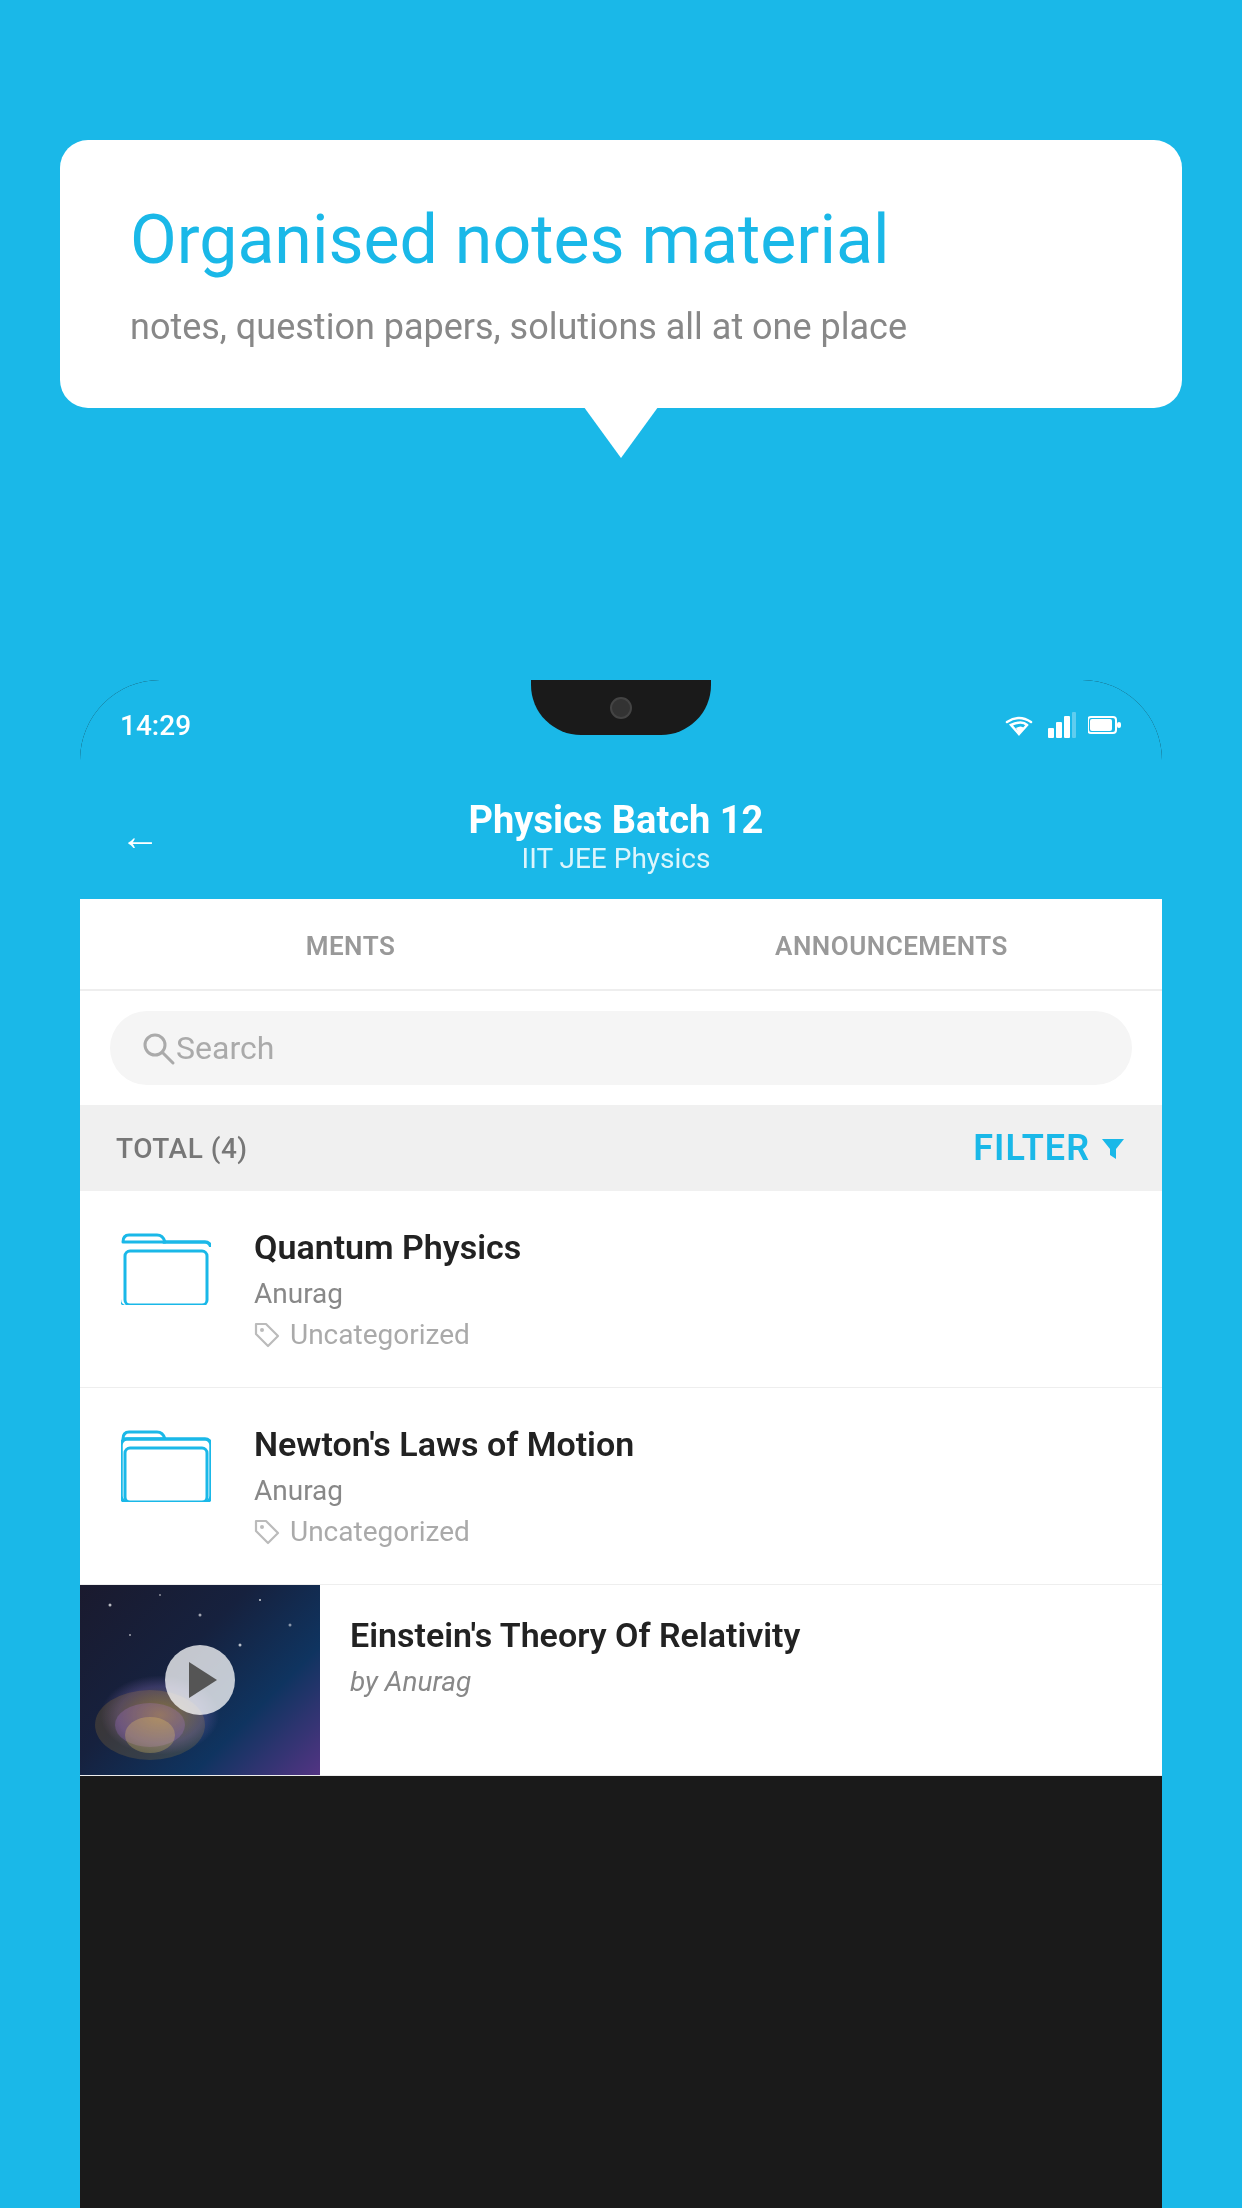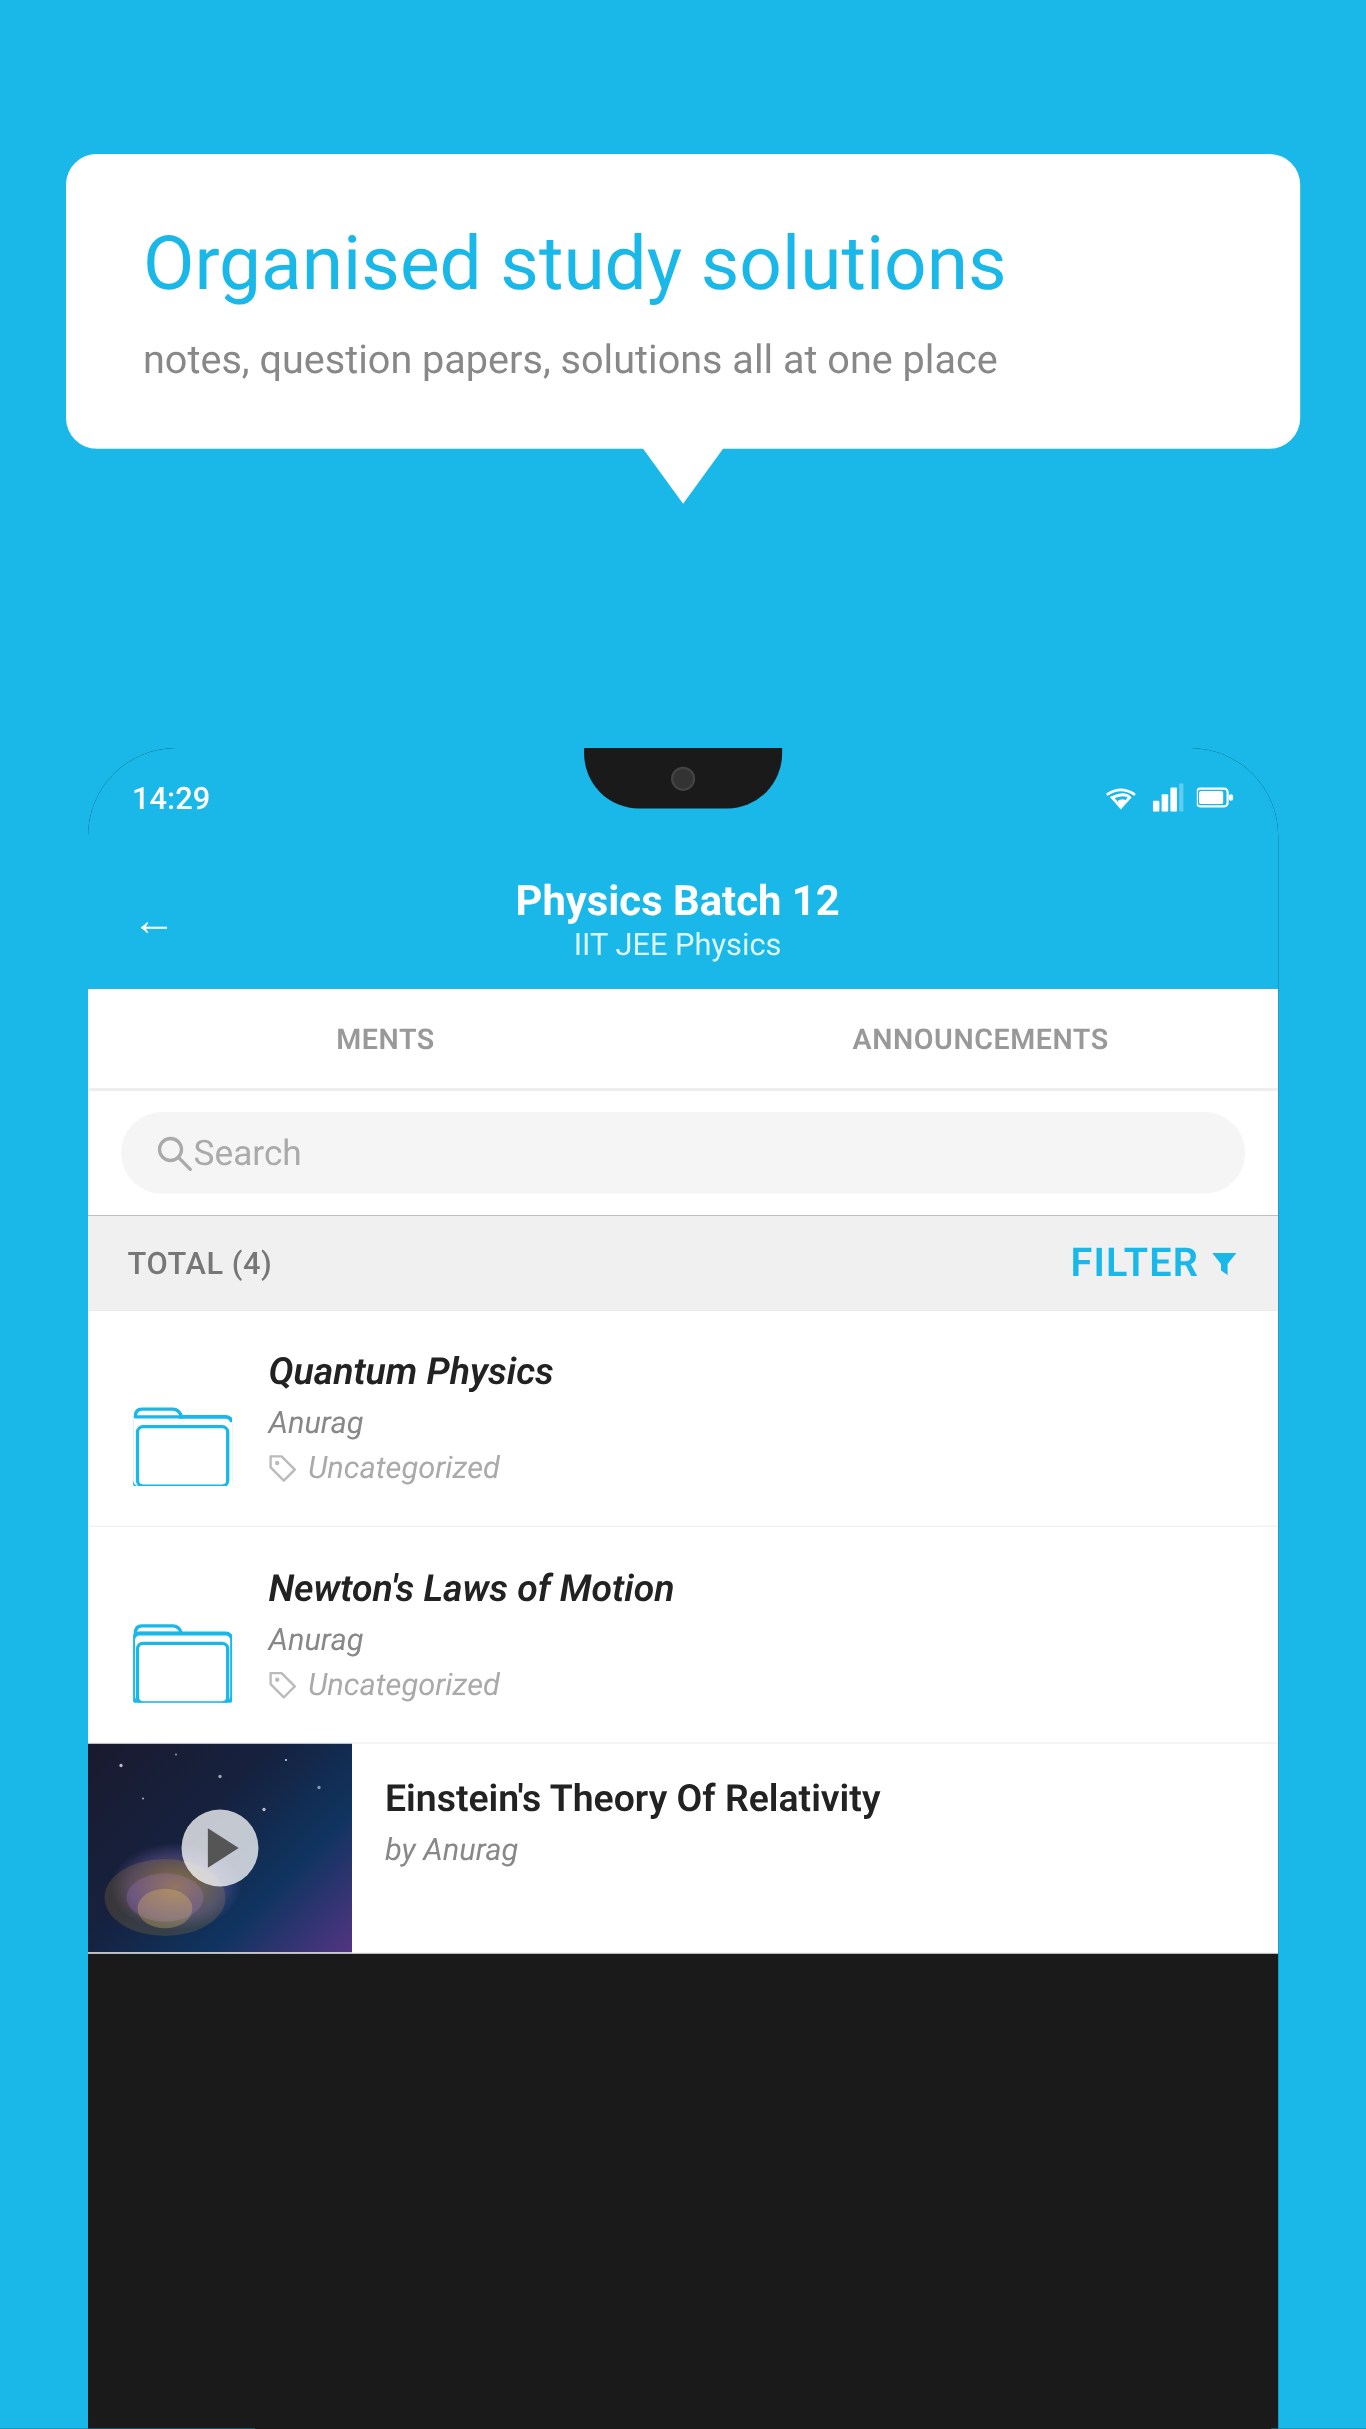--- a/index.html
+++ b/index.html
@@ -230,26 +230,25 @@
     }
 
     
     .video-list {
       background: white;
       overflow: hidden;
     }
 
     .video-item {
       display: flex;
-      align-items: flex-end;
+      align-items: flex-start;
       padding: 36px 36px;
       border-bottom: 1px solid #eee;
-      gap: 28px;
+      gap: 38px;
       cursor: pointer;
-      font-style: italic;
     }
 
     .video-thumb-placeholder {
       width: 100px;
       flex-shrink: 0;
       display: flex;
       align-items: center;
       justify-content: center;
     }
 
@@ -339,21 +338,21 @@
 
     .video-item-with-thumb .video-info .video-author {
       font-style: italic;
     }
   </style>
 </head>
 <body>
 
 <div class="speech-bubble-container">
   <div class="speech-bubble">
-    <div class="bubble-title">Organised study solutions</div>
+    <div class="bubble-title">Organised notes material</div>
     <div class="bubble-subtitle">notes, question papers, solutions all at one place</div>
   </div>
 </div>
 
 <div class="phone-container">
   <div class="phone-frame">
 
     <div class="phone-top-bar">
       <div class="status-time">14:29</div>
       <div class="notch">

